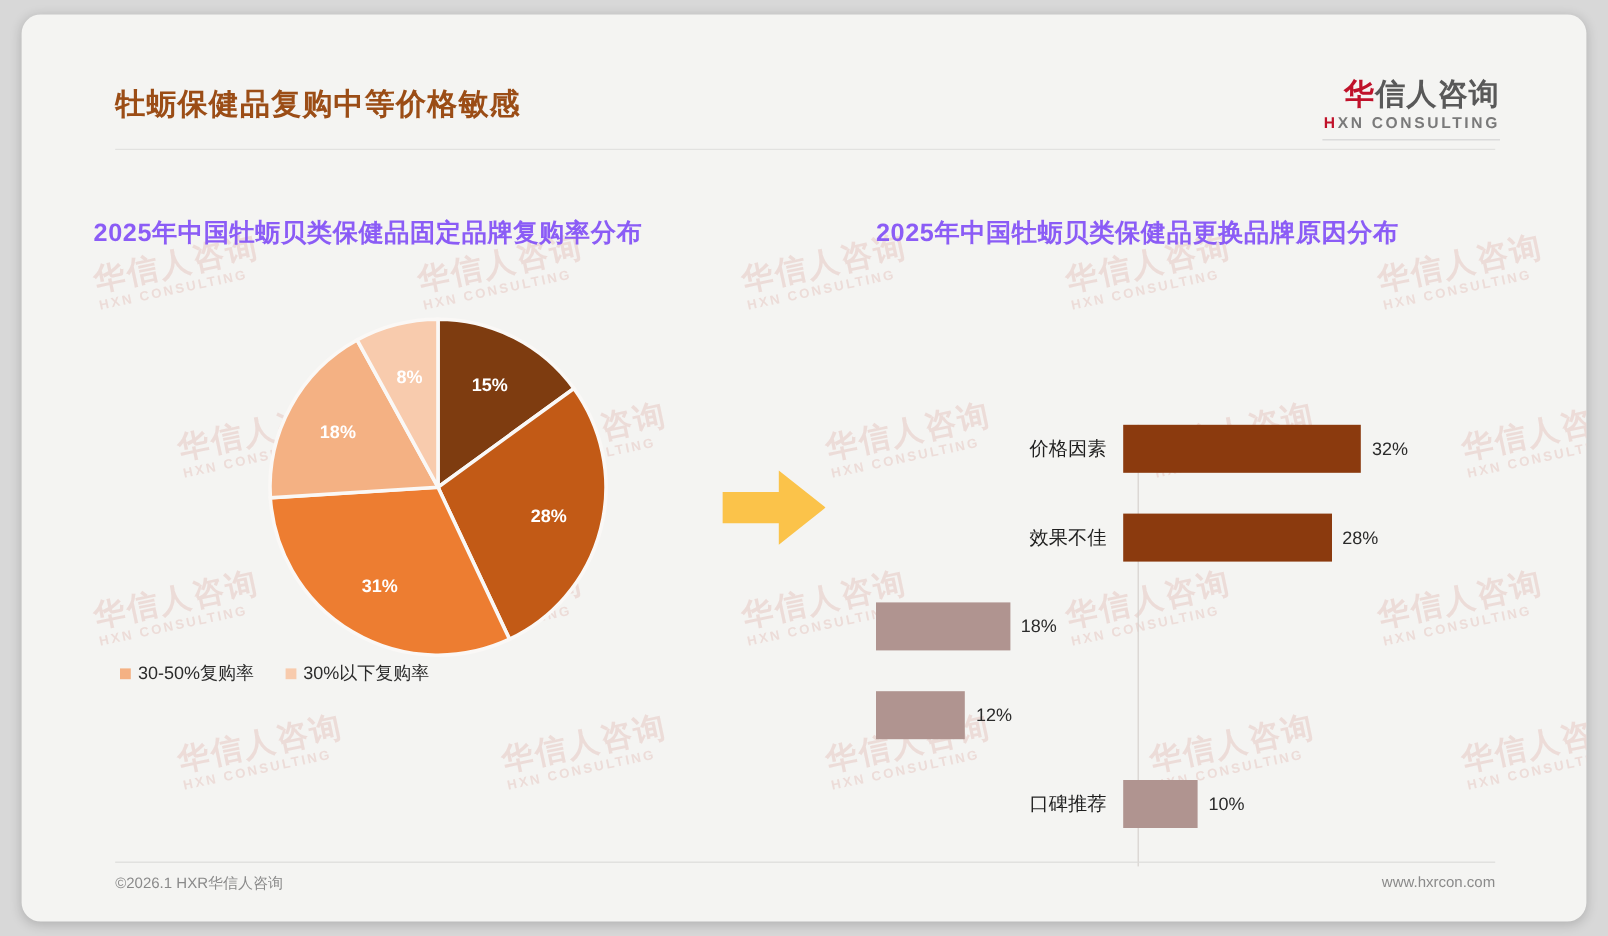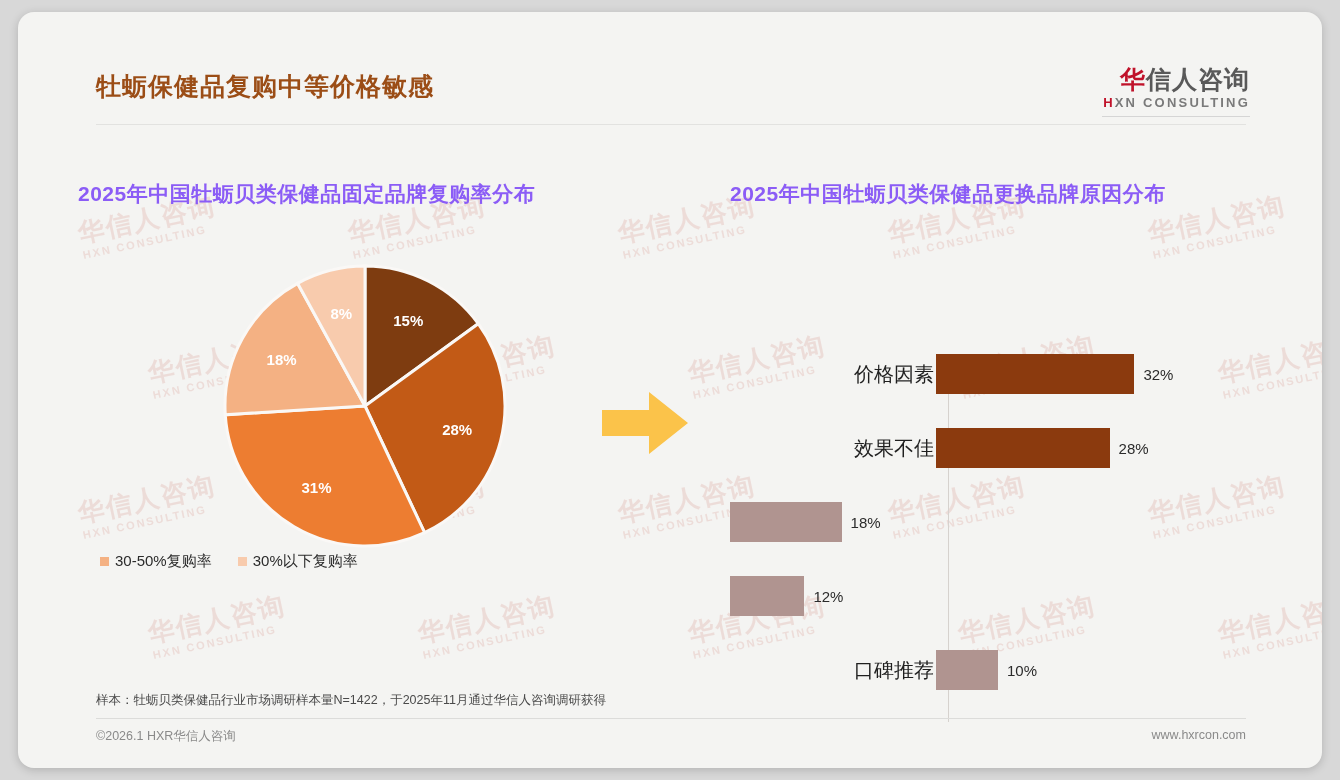--- a/index.html
+++ b/index.html
@@ -185,22 +185,22 @@
     position: absolute;
     left: 0;
     height: 40px;
     display: flex;
     align-items: center;
     width: 560px;
   }
   .bar-cat {
     width: 206px;
     text-align: right;
-    padding-right: 2px;
-    font-size: 20px;
+    padding-right: 14px;
+    font-size: 16px;
     color: #1f1f1f;
     white-space: nowrap;
     box-sizing: border-box;
   }
   .bar-fill { height: 40px; }
   .bar-val {
     font-size: 15px;
     color: #2b2b2b;
     margin-left: 9px;
     white-space: nowrap;
@@ -399,20 +399,19 @@
           </div>
           <div class="bar-row" style="top: 390px;">
             <div class="bar-cat">口碑推荐</div>
             <div class="bar-fill" style="width: 62px; background: rgb(176, 148, 144);"></div>
             <div class="bar-val">10%</div>
           </div>
         </div>
     </div>
   </div>
 
-  <div class="footnote">样本：牡蛎贝类保健品行业市场调研样本量N=1422，于2025年11月通过华信人咨询调研获得</div>
   <div class="footer-rule"></div>
   <div class="footer">
     <div>©2026.1 HXR华信人咨询</div>
     <div>www.hxrcon.com</div>
   </div>
 
 </div>
 
 </body></html>

